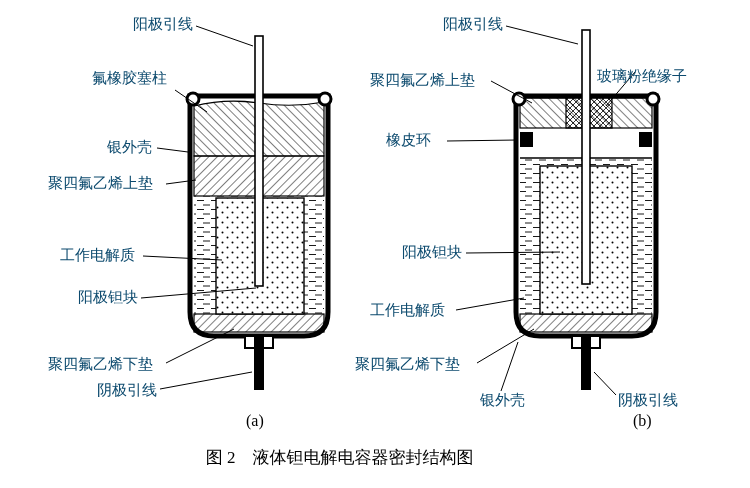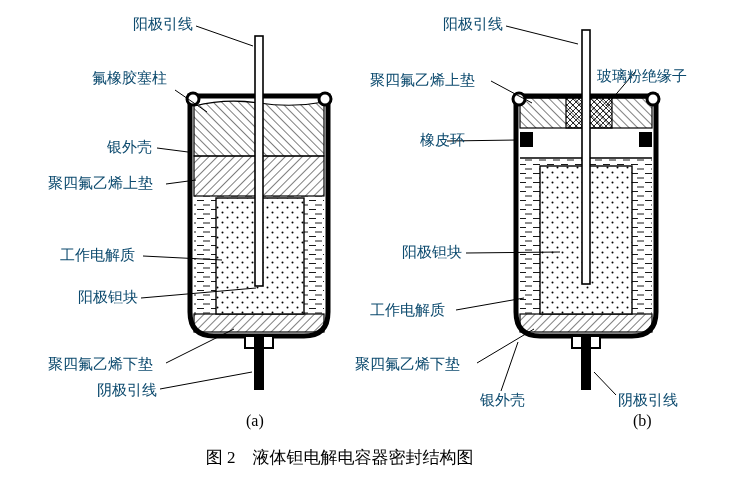--- a/index.html
+++ b/index.html
@@ -131,21 +131,21 @@
   <div class="lbl" style="left:48px;  top:176px;">聚四氟乙烯上垫</div>
   <div class="lbl" style="left:60px;  top:248px;">工作电解质</div>
   <div class="lbl" style="left:78px;  top:290px;">阳极钽块</div>
   <div class="lbl" style="left:48px;  top:357px;">聚四氟乙烯下垫</div>
   <div class="lbl" style="left:97px;  top:383px;">阴极引线</div>
   <div class="tag" style="left:246px; top:412px;">(a)</div>
 
   <div class="lbl" style="left:443px; top:17px;">阳极引线</div>
   <div class="lbl" style="left:597px; top:69px;">玻璃粉绝缘子</div>
   <div class="lbl" style="left:370px; top:73px;">聚四氟乙烯上垫</div>
-  <div class="lbl" style="left:420px; top:133px;">橡皮环</div>
+  <div class="lbl" style="left:386px; top:133px;">橡皮环</div>
   <div class="lbl" style="left:402px; top:245px;">阳极钽块</div>
   <div class="lbl" style="left:370px; top:303px;">工作电解质</div>
   <div class="lbl" style="left:355px; top:357px;">聚四氟乙烯下垫</div>
   <div class="lbl" style="left:480px; top:393px;">银外壳</div>
   <div class="lbl" style="left:618px; top:393px;">阴极引线</div>
   <div class="tag" style="left:633px; top:412px;">(b)</div>
 
   <div class="caption">图 2    液体钽电解电容器密封结构图</div>
 
 </div>

